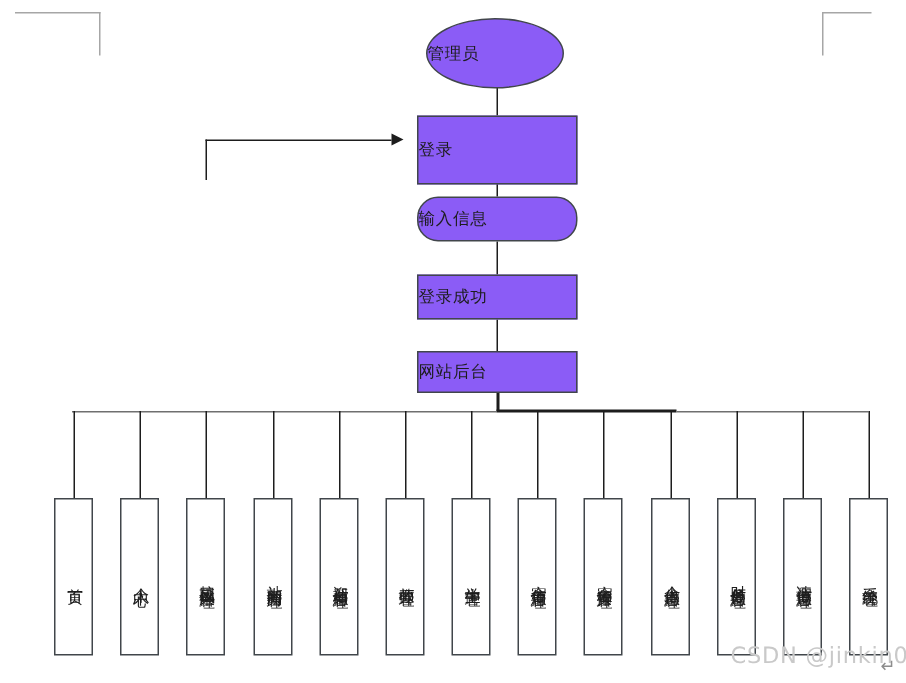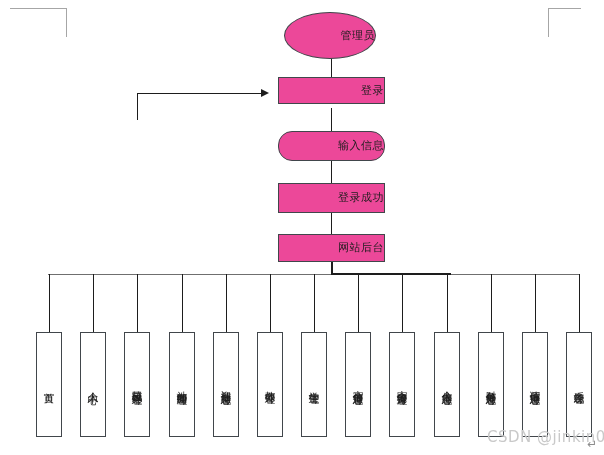--- a/index.html
+++ b/index.html
@@ -25,25 +25,25 @@
     border-width: 0;
   }
   .frame-tl { left: 10px;  top: 8px;  width: 56px;  height: 28px; border-top-width: 1px; border-right-width: 1px; }
   .frame-tr { left: 548px; top: 8px;  width: 32px;  height: 28px; border-top-width: 1px; border-left-width: 1px; }
 
   
   .node {
     position: absolute;
     box-sizing: border-box;
     border: 1px solid #41464b;
-    background: #ec4899;
+    background: #8b5cf6;
     color: #1d1d1d;
     display: flex;
     align-items: center;
-    justify-content: flex-end;
+    justify-content: flex-start;
     font-size: 11px;
     line-height: 1.25;
     letter-spacing: 0.5px;
   }
   .node.ellipse {
     border-radius: 50%;
   }
   
   .leaf {
     position: absolute;
@@ -114,21 +114,21 @@
   <div class="line-v thick" style="left:331px; top:262px; height:12px;"></div>
 
   <div class="line-v" style="left:137px; top:93px; height:27px;"></div>
   <div class="line-h" style="left:137px; top:93px; width:124px;"></div>
   <div class="arrow-right" style="left:261px; top:89px;"></div>
 
   <div class="node ellipse" style="left:284px; top:12px; width:92px; height:47px;">
     <span>管理员</span>
   </div>
 
-  <div class="node" style="left:278px; top:77px; width:107px; height:27px;">
+  <div class="node" style="left:278px; top:77px; width:107px; height:46px;">
     <span>登录</span>
   </div>
 
   <div class="node" style="left:278px; top:131px; width:107px; height:30px;border-radius:14px;">
     <span>输入信息</span>
   </div>
 
   <div class="node" style="left:278px; top:183px; width:107px; height:30px;">
     <span>登录成功</span>
   </div>

